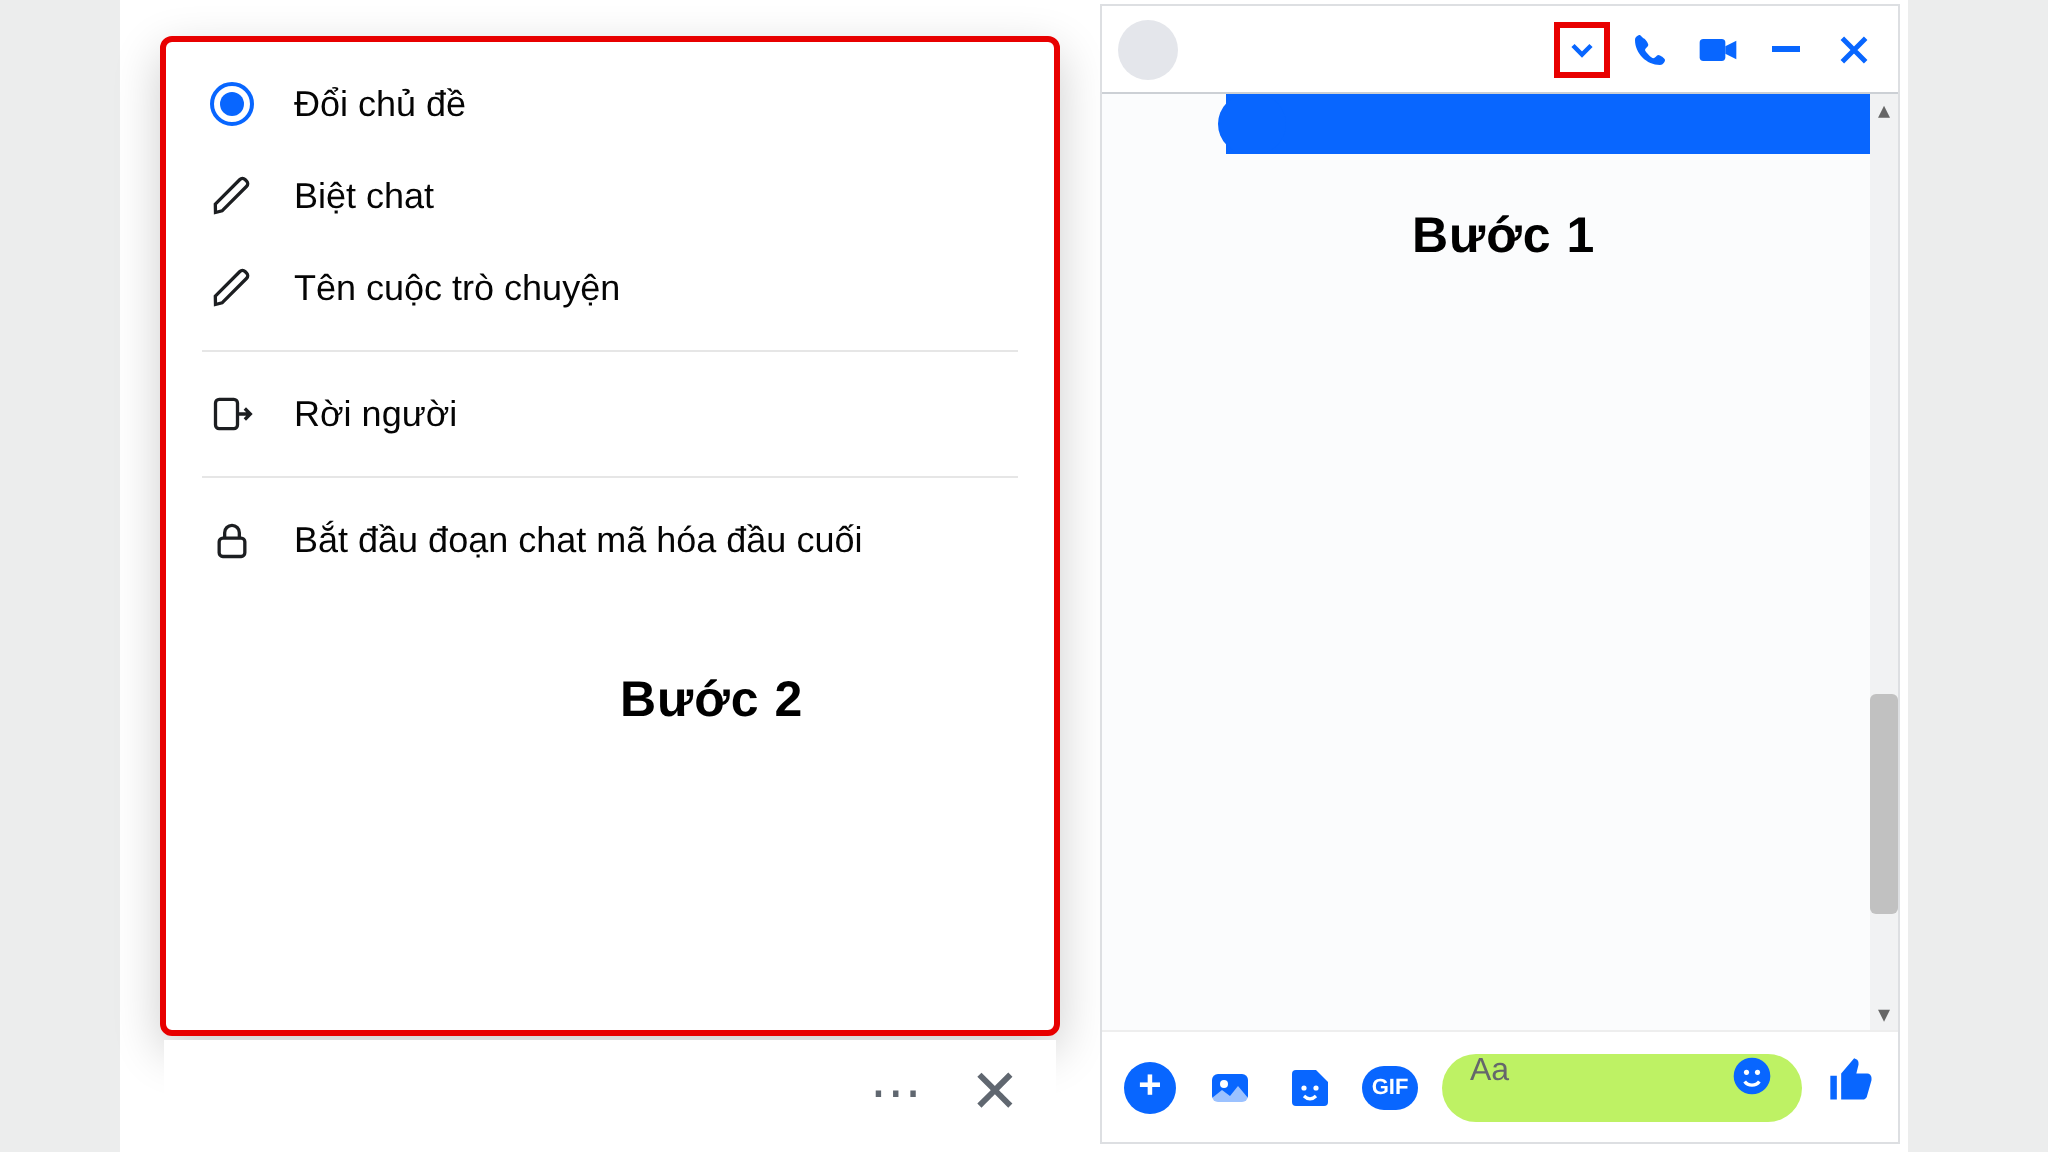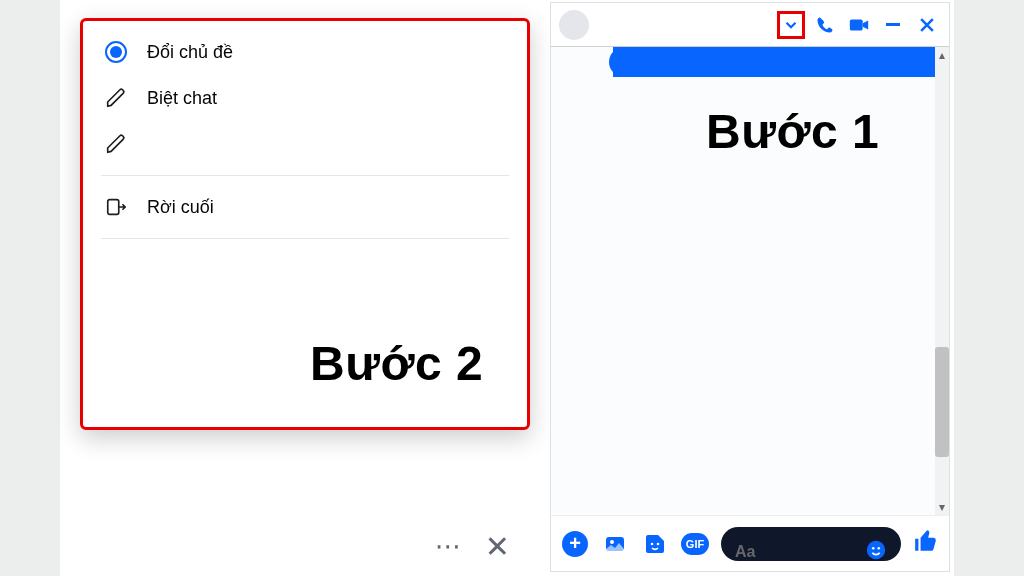--- a/index.html
+++ b/index.html
@@ -2,21 +2,21 @@
 <html><head>
 <meta charset="utf-8">
 <style>
   * { box-sizing: border-box; }
   html, body { margin:0; padding:0; width:1024px; height:576px; font-family: "Segoe UI", Helvetica, Arial, sans-serif; background:#f2f2f2; overflow:hidden; }
   .stage { position:relative; width:1024px; height:576px; background:#fff; }
   .gray-gutter-left { position:absolute; left:0; top:0; width:60px; height:576px; background:#eceded; }
   .gray-gutter-right { position:absolute; right:0; top:0; width:70px; height:576px; background:#eceded; }
 
   
-  .menu-card { position:absolute; left:80px; top:18px; width:450px; height:412px; border:3px solid #e80000; border-radius:6px; background:#fff; box-shadow:0 8px 24px rgba(0,0,0,.2); padding-top:8px; }
+  .menu-card { position:absolute; left:80px; top:18px; width:450px; height:500px; border:3px solid #e80000; border-radius:6px; background:#fff; box-shadow:0 8px 24px rgba(0,0,0,.2); padding-top:8px; }
   .menu-item { display:flex; align-items:center; gap:18px; padding:10px 20px; cursor:pointer; color:#050505; font-size:18px; font-weight:500; }
   .menu-icon { width:26px; height:26px; flex:0 0 26px; display:flex; align-items:center; justify-content:center; color:#1c1e21; }
   .divider { height:1px; background:#e6e6e6; margin:8px 18px; }
   .radio-on { width:22px; height:22px; border-radius:50%; border:2px solid #0866ff; display:flex; align-items:center; justify-content:center; }
   .radio-on::after { content:""; width:12px; height:12px; border-radius:50%; background:#0866ff; }
 
   
   .under-menu { position:absolute; left:82px; top:520px; width:446px; height:52px; background:#fff; display:flex; align-items:center; justify-content:flex-end; gap:22px; padding-right:18px; color:#606770; }
   .dots { font-size:26px; letter-spacing:2px; line-height:0; }
   .xbtn { font-size:30px; color:#606770; }
@@ -35,25 +35,25 @@
   .blue-strip::before { content:""; position:absolute; left:-4px; top:0; width:34px; height:30px; border-radius:15px; background:#0866ff; }
   .scroll-track { position:absolute; right:0; top:0; bottom:0; width:14px; background:#f1f2f3; }
   .scroll-thumb { position:absolute; right:0; top:300px; width:14px; height:110px; background:#c1c1c1; border-radius:3px; }
   .scroll-arrow { position:absolute; right:0; width:14px; height:16px; display:flex; align-items:center; justify-content:center; color:#666; font-size:12px; }
   .scroll-arrow.up { top:0; }
   .scroll-arrow.down { bottom:0; }
   .chat-foot { height:56px; display:flex; align-items:center; gap:12px; padding:0 10px; border-top:1px solid #eee; }
   .foot-btn { color:#0866ff; width:28px; height:28px; display:flex; align-items:center; justify-content:center; cursor:pointer; }
   .plus-circle { width:26px; height:26px; border-radius:50%; background:#0866ff; color:#fff; display:flex; align-items:center; justify-content:center; font-size:20px; font-weight:700; }
   .gif-badge { width:32px; height:22px; border-radius:11px; background:#0866ff; color:#fff; font-size:11px; font-weight:700; display:flex; align-items:center; justify-content:center; }
-  .msg-input { flex:1; height:34px; border-radius:17px; background:#0f172a; display:flex; align-items:flex-end; padding:0 14px; color:#65676b; font-size:16px; justify-content:space-between;font-weight:bold; }
+  .msg-input { flex:1; height:34px; border-radius:17px; background:#bef264; display:flex; align-items:flex-start; padding:0 14px; color:#65676b; font-size:16px; justify-content:space-between; }
   .thumb-up { color:#0866ff; font-size:24px; cursor:pointer; }
 
   
-  .step-label { position:absolute; font-size:48px; font-weight:900; color:#000; letter-spacing:.5px; }
+  .step-label { position:absolute; font-size:25px; font-weight:900; color:#000; letter-spacing:.5px; }
   .step1 { left:706px; top:104px; }
   .step2 { left:310px; top:336px; }
 </style>
 </head>
 <body>
 
 <div class="stage">
   <div class="gray-gutter-left"></div>
   <div class="gray-gutter-right"></div>
 
@@ -71,36 +71,46 @@
           </svg>
       </span>
       <span>Biệt chat</span>
     </div>
     <div class="menu-item">
       <span class="menu-icon">
         <svg width="22" height="22" viewBox="0 0 24 24" fill="none" stroke="#1c1e21" stroke-width="1.8">
             <path d="M3 21l3.6-.9L20 6.7a2 2 0 0 0 0-2.8l-.9-.9a2 2 0 0 0-2.8 0L2.9 16.4 3 21z"></path>
           </svg>
       </span>
+      <span>Tên cuộc trò chuyện</span>
     </div>
 
     <div class="divider"></div>
 
     <div class="menu-item">
       <span class="menu-icon">
         <svg width="22" height="22" viewBox="0 0 24 24" fill="none" stroke="#1c1e21" stroke-width="1.8">
             <rect x="3" y="4" width="12" height="16" rx="2"></rect>
             <path d="M15 12h7M19 9l3 3-3 3"></path>
           </svg>
       </span>
-      <span>Rời cuối</span>
+      <span>Rời người</span>
     </div>
 
     <div class="divider"></div>
 
+    <div class="menu-item">
+      <span class="menu-icon">
+        <svg width="22" height="22" viewBox="0 0 24 24" fill="none" stroke="#1c1e21" stroke-width="1.8">
+            <rect x="5" y="11" width="14" height="10" rx="2"></rect>
+            <path d="M8 11V8a4 4 0 0 1 8 0v3"></path>
+          </svg>
+      </span>
+      <span>Bắt đầu đoạn chat mã hóa đầu cuối</span>
+    </div>
   </div>
 
   <div class="under-menu">
     <span class="dots">⋯</span>
     <span class="xbtn">✕</span>
   </div>
 
   <div class="chat-panel">
     <div class="chat-head">
       <span class="avatar"></span>

